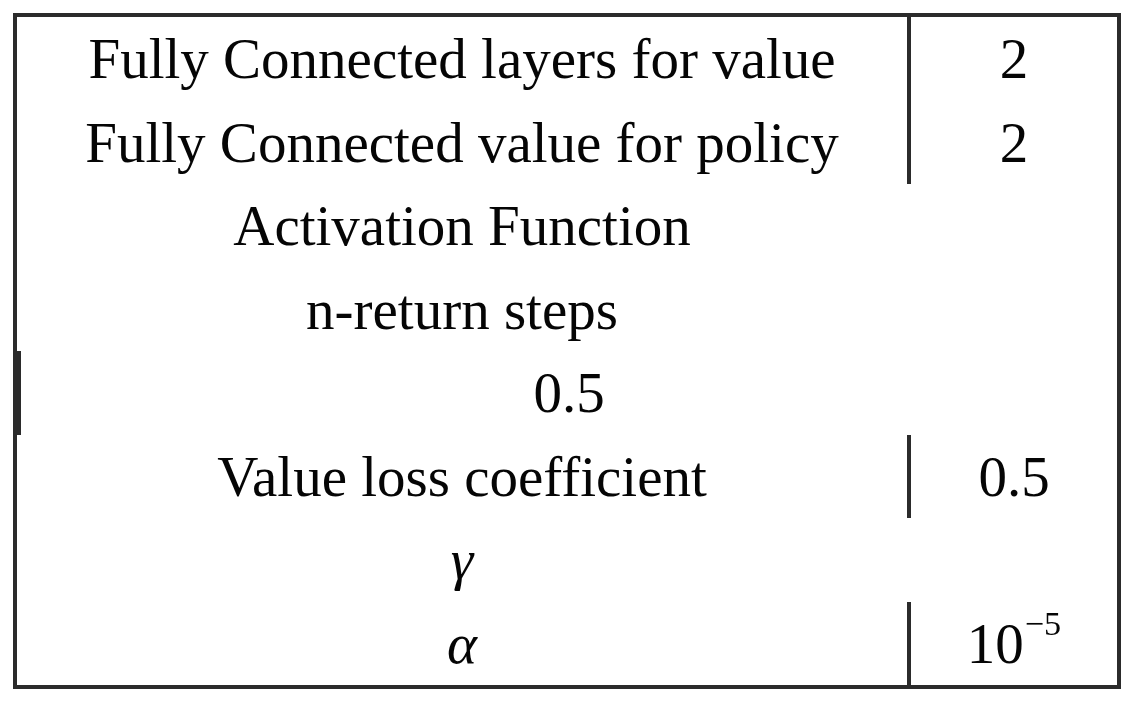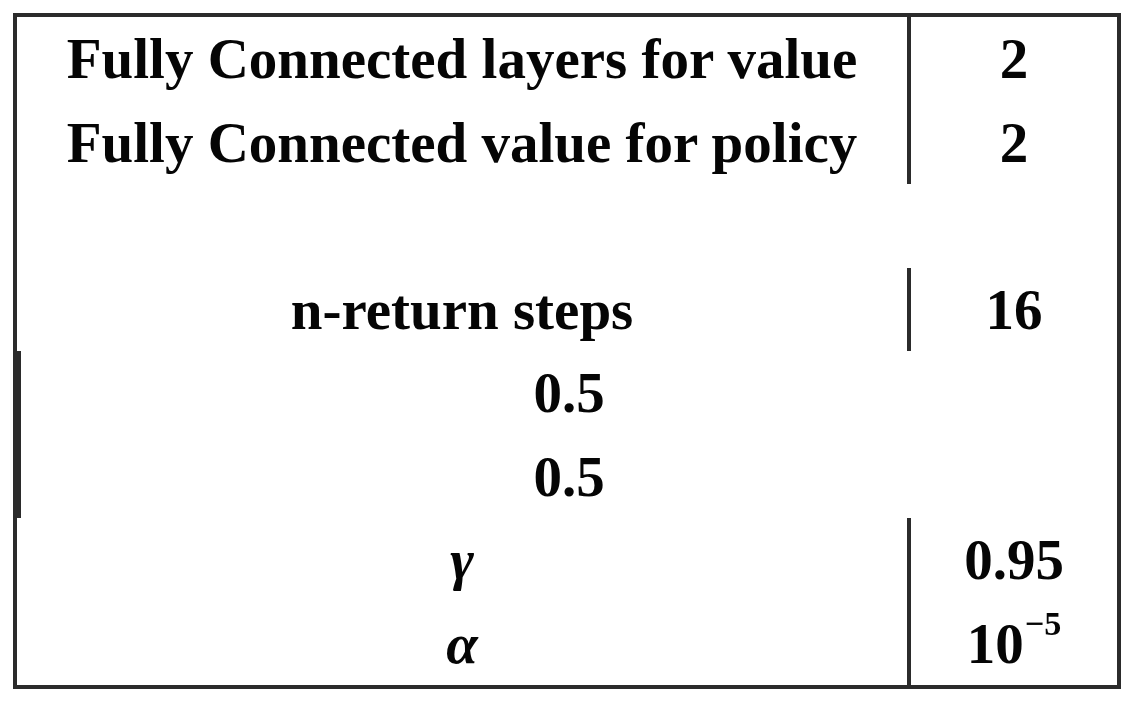--- a/index.html
+++ b/index.html
@@ -38,21 +38,20 @@
     align-items: stretch;
     min-height: 0;
   }
   .cell {
     display: flex;
     align-items: center;
     justify-content: center;
     font-size: 57px;
     line-height: 1;
     white-space: nowrap;
-    font-weight: bold;
   }
   .cell.label-cell {
     width: 890px;
   }
   .cell.value-cell {
     flex: 1 1 auto;
     border-left: 4px solid var(--border-color);
   }
   .math {
     font-style: italic;
@@ -76,37 +75,37 @@
     <div class="cell value-cell">2</div>
   </div>
 
 
   <div class="trow">
     <div class="cell label-cell">Fully Connected value for policy</div>
     <div class="cell value-cell">2</div>
   </div>
 
   <div class="trow">
+    <div class="cell label-cell">Activation Function</div>
   </div>
 
   <div class="trow">
     <div class="cell label-cell">n-return steps</div>
-    <div class="cell value-cell">16</div>
   </div>
 
   <div class="trow">
     <div class="cell value-cell">0.5</div>
   </div>
 
   <div class="trow">
+    <div class="cell label-cell">Value loss coefficient</div>
     <div class="cell value-cell">0.5</div>
   </div>
 
   <div class="trow">
     <div class="cell label-cell math">γ</div>
-    <div class="cell value-cell">0.95</div>
   </div>
 
   <div class="trow">
     <div class="cell label-cell math">α</div>
     <div class="cell value-cell">10<sup>−5</sup></div>
   </div>
 </div>
 
 </body></html>

